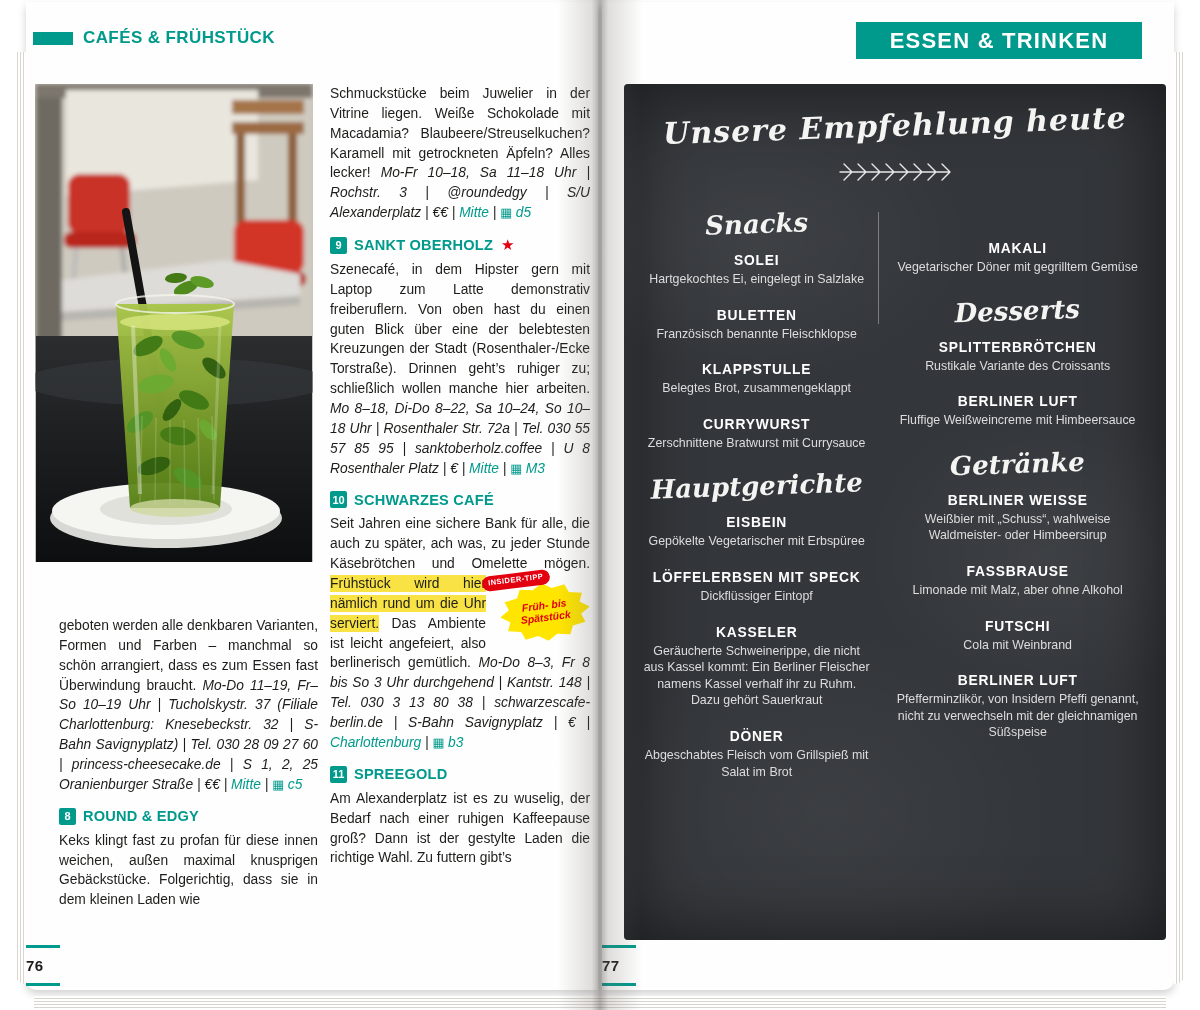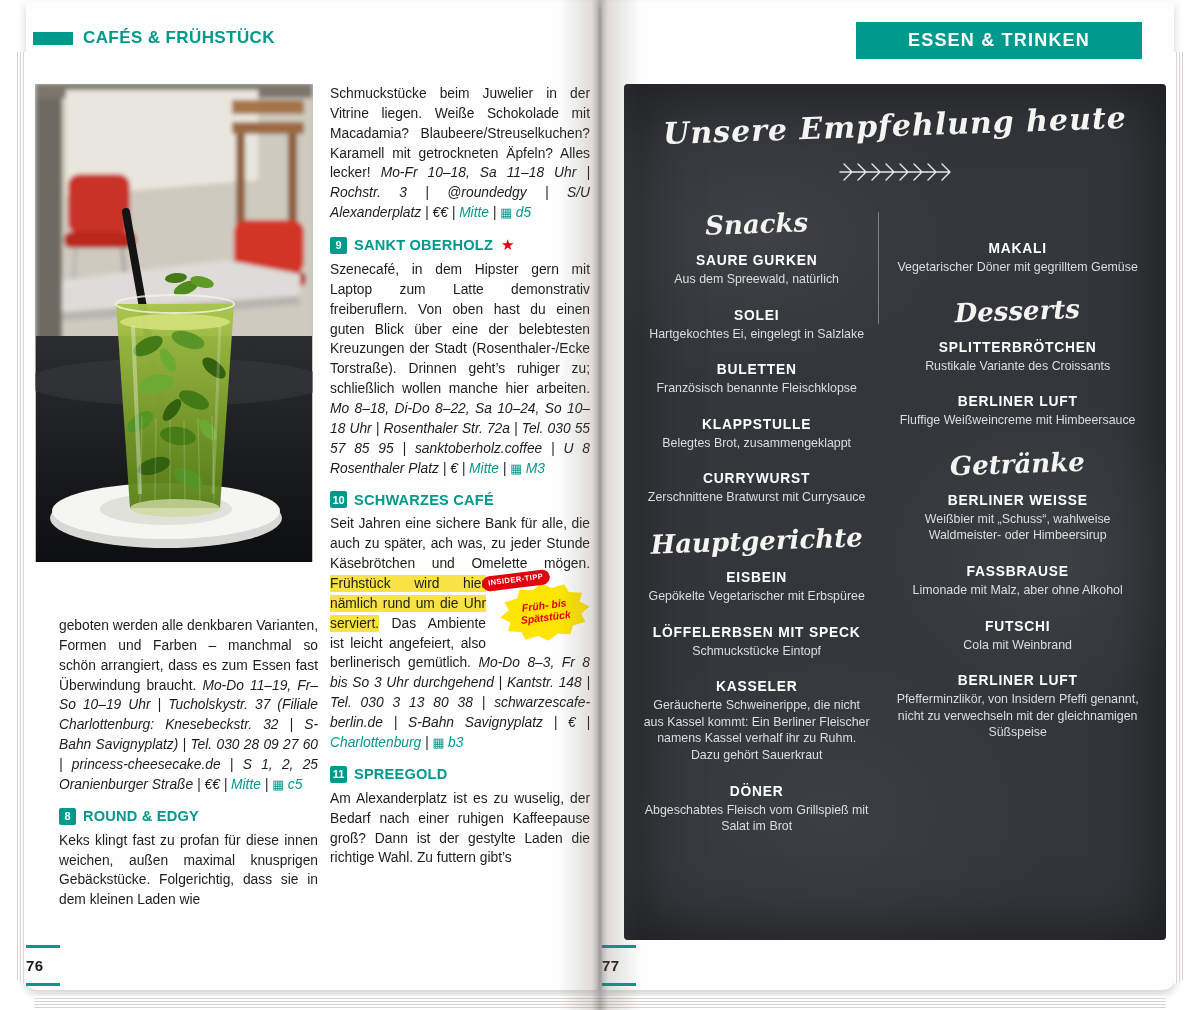--- a/index.html
+++ b/index.html
@@ -64,21 +64,21 @@
 
   .page-footer{position:absolute;left:0;width:100%;bottom:24px;display:flex;flex-direction:column;
     align-items:flex-start;gap:9px;z-index:4;}
   .footer-bar{width:34px;height:3px;background:var(--teal);}
   .footer-num{font-weight:bold;font-size:15px;letter-spacing:.5px;color:#1a1a18;}
 
   
   .rp{position:absolute;left:602px;top:0;width:572px;height:1010px;}
   .rp-header{position:absolute;top:22px;left:254px;width:286px;height:37px;background:var(--teal);
     display:flex;align-items:center;justify-content:center;}
-  .rp-header-text{color:#fff;font-weight:bold;font-size:18px;letter-spacing:1.2px;}
+  .rp-header-text{color:#fff;font-weight:bold;font-size:22px;letter-spacing:1.2px;}
 
   .board{position:absolute;left:22px;top:84px;width:542px;height:856px;background:var(--board);
     border-radius:4px;box-shadow:inset 0 0 70px rgba(0,0,0,.55);overflow:hidden;}
   .board::before{content:"";position:absolute;inset:0;pointer-events:none;background:
     radial-gradient(ellipse 300px 200px at 25% 18%,rgba(255,255,255,.055),transparent 70%),
     radial-gradient(ellipse 260px 220px at 78% 55%,rgba(255,255,255,.05),transparent 70%),
     radial-gradient(ellipse 320px 260px at 38% 85%,rgba(255,255,255,.045),transparent 70%);}
   .m-title{position:relative;text-align:center;margin-top:24px;color:#f4f4f2;
     font-family:"DejaVu Serif",serif;font-style:italic;font-weight:bold;font-size:30px;
     transform:rotate(-2deg);letter-spacing:1px;}
@@ -253,24 +253,20 @@
 
       <div class="board-divider"></div>
 
       <div class="m-cols">
 
         <div class="m-col-left">
           <div class="m-group">
             <div class="m-heading">Snacks</div>
             <div>
 
-                <div class="m-item">
-                  <div class="m-name">SAURE GURKEN</div>
-                  <div class="m-desc">Aus dem Spreewald, natürlich</div>
-                </div>
 
                 <div class="m-item">
                   <div class="m-name">SOLEI</div>
                   <div class="m-desc">Hartgekochtes Ei, eingelegt in Salzlake</div>
                 </div>
 
                 <div class="m-item">
                   <div class="m-name">BULETTEN</div>
                   <div class="m-desc">Französisch benannte Fleischklopse</div>
                 </div>
@@ -291,21 +287,21 @@
             <div class="m-heading">Hauptgerichte</div>
             <div>
 
                 <div class="m-item">
                   <div class="m-name">EISBEIN</div>
                   <div class="m-desc">Gepökelte Vegetarischer mit Erbspüree</div>
                 </div>
 
                 <div class="m-item">
                   <div class="m-name">LÖFFELERBSEN MIT SPECK</div>
-                  <div class="m-desc">Schmuckstücke Eintopf</div>
+                  <div class="m-desc">Dickflüssiger Eintopf</div>
                 </div>
 
                 <div class="m-item">
                   <div class="m-name">KASSELER</div>
                   <div class="m-desc">Geräucherte Schweinerippe, die nicht aus Kassel kommt: Ein Berliner Fleischer namens Kassel verhalf ihr zu Ruhm. Dazu gehört Sauerkraut</div>
                 </div>
 
                 <div class="m-item">
                   <div class="m-name">DÖNER</div>
                   <div class="m-desc">Abgeschabtes Fleisch vom Grillspieß mit Salat im Brot</div>

